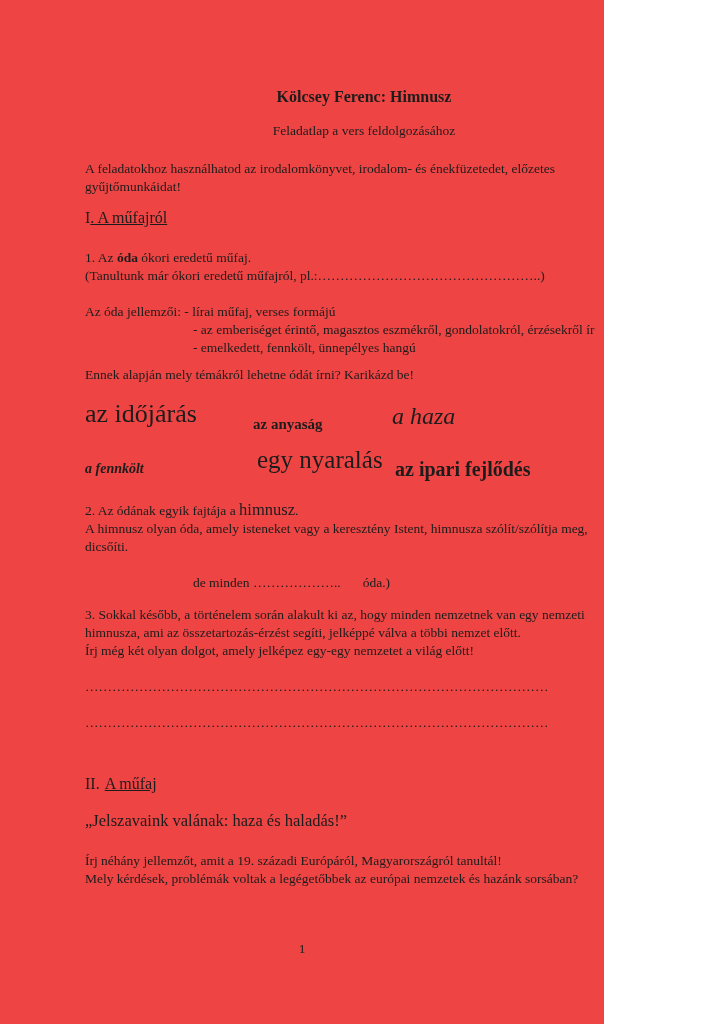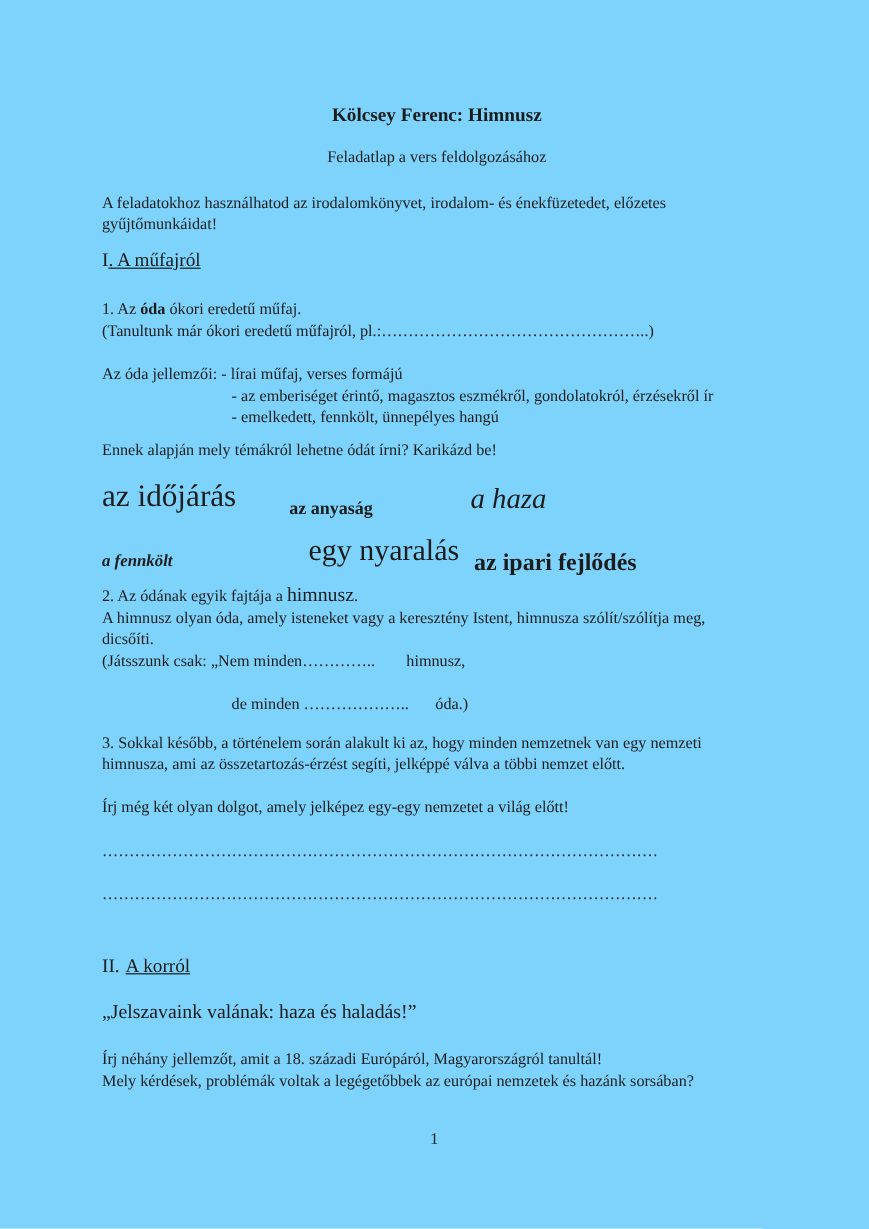--- a/index.html
+++ b/index.html
@@ -1,20 +1,20 @@
 <!DOCTYPE html>
 <html><head>
 <meta charset="utf-8">
 <style>
   html, body { margin: 0; padding: 0; background: #ffffff; }
   .page {
     position: relative;
-    width: 724px;
+    width: 604px;
     height: 1024px;
-    background: #7dd3fc;
+    background: #ef4444;
     font-family: "Liberation Serif", serif;
     color: #1c1c1c;
     overflow: hidden;
   }
   .content {
     position: absolute;
     left: 85px;
     top: 88px;
     width: 558px;
     font-size: 13.5px;
@@ -37,32 +37,32 @@
   .features-first { margin-top: 18px; }
   .features-rest { padding-left: 108px; }
   .circle-prompt { margin-top: 9px; }
   .topics {
     position: relative;
     margin-top: 19px;
     height: 84px;
   }
   .topic { position: absolute; white-space: nowrap; }
   .topic-1 { left: 0;   top: 2px;  font-size: 26px; }
-  .topic-2 { left: 156px; top: 12px; font-size: 15px; font-weight: bold; }
+  .topic-2 { left: 168px; top: 12px; font-size: 15px; font-weight: bold; }
   .topic-3 { left: 307px; top: 4px;  font-size: 24px; font-style: italic; }
   .topic-4 { left: 0;   top: 57px; font-size: 14px; font-weight: bold; font-style: italic; }
   .topic-5 { left: 172px; top: 48px; font-size: 25px; }
   .topic-6 { left: 310px; top: 57px; font-size: 20px; font-weight: bold; }
-  .q2 { margin-top: 0; }
+  .q2 { margin-top: 14px; }
   .q2 .big-word { font-size: 16.5px; }
   .game2 { margin-top: 18px; padding-left: 108px; }
   .gap-wide { margin-left: 26px; }
   .gap-med { margin-left: 22px; text-align: center; }
   .q3 { margin-top: 14px; }
-  .write-prompt { margin-top: 18px; }
+  .write-prompt { }
   .answer-line {
     margin-top: 18px;
     width: 462px;
     overflow: hidden;
     white-space: nowrap;
   }
   .heading2 { margin-top: 42px; }
   .quote { margin-top: 16px; font-size: 16.5px; line-height: 22px; }
   .closing { margin-top: 20px; }
   .page-number {
@@ -108,35 +108,34 @@
       <span class="topic topic-3">a haza</span>
       <span class="topic topic-4">a fennkölt</span>
       <span class="topic topic-5">egy nyaralás</span>
       <span class="topic topic-6">az ipari fejlődés</span>
     </div>
 
     <div class="q2">
       <div><span>2. Az ódának egyik fajtája a </span><span class="big-word">himnusz</span><span>.</span></div>
       <div class="ml">A himnusz olyan óda, amely isteneket vagy a keresztény Istent, himnusza szólít/szólítja meg,
 dicsőíti.</div>
-      <div><span>(Játsszunk csak: „Nem minden…………..</span><span class="gap-wide">himnusz,</span></div>
     </div>
     <div class="game2"><span>de minden ………………..</span><span class="gap-med">óda.)</span></div>
 
     <div class="q3 ml">3. Sokkal később, a történelem során alakult ki az, hogy minden nemzetnek van egy nemzeti
 himnusza, ami az összetartozás-érzést segíti, jelképpé válva a többi nemzet előtt.</div>
 
     <div class="write-prompt">Írj még két olyan dolgot, amely jelképez egy-egy nemzetet a világ előtt!</div>
 
     <div class="answer-line">……………………………………………………………………………………………………………………..</div>
     <div class="answer-line">……………………………………………………………………………………………………………………..</div>
 
-    <div class="heading heading2"><span class="numeral2">II.</span><span class="u">A korról</span></div>
+    <div class="heading heading2"><span class="numeral2">II.</span><span class="u">A műfaj</span></div>
 
     <div class="quote">„Jelszavaink valának: haza és haladás!”</div>
 
-    <div class="closing ml">Írj néhány jellemzőt, amit a 18. századi Európáról, Magyarországról tanultál!
+    <div class="closing ml">Írj néhány jellemzőt, amit a 19. századi Európáról, Magyarországról tanultál!
 Mely kérdések, problémák voltak a legégetőbbek az európai nemzetek és hazánk sorsában?</div>
 
   </div>
 
   <div class="page-number">1</div>
 </div>
 
 </body></html>

